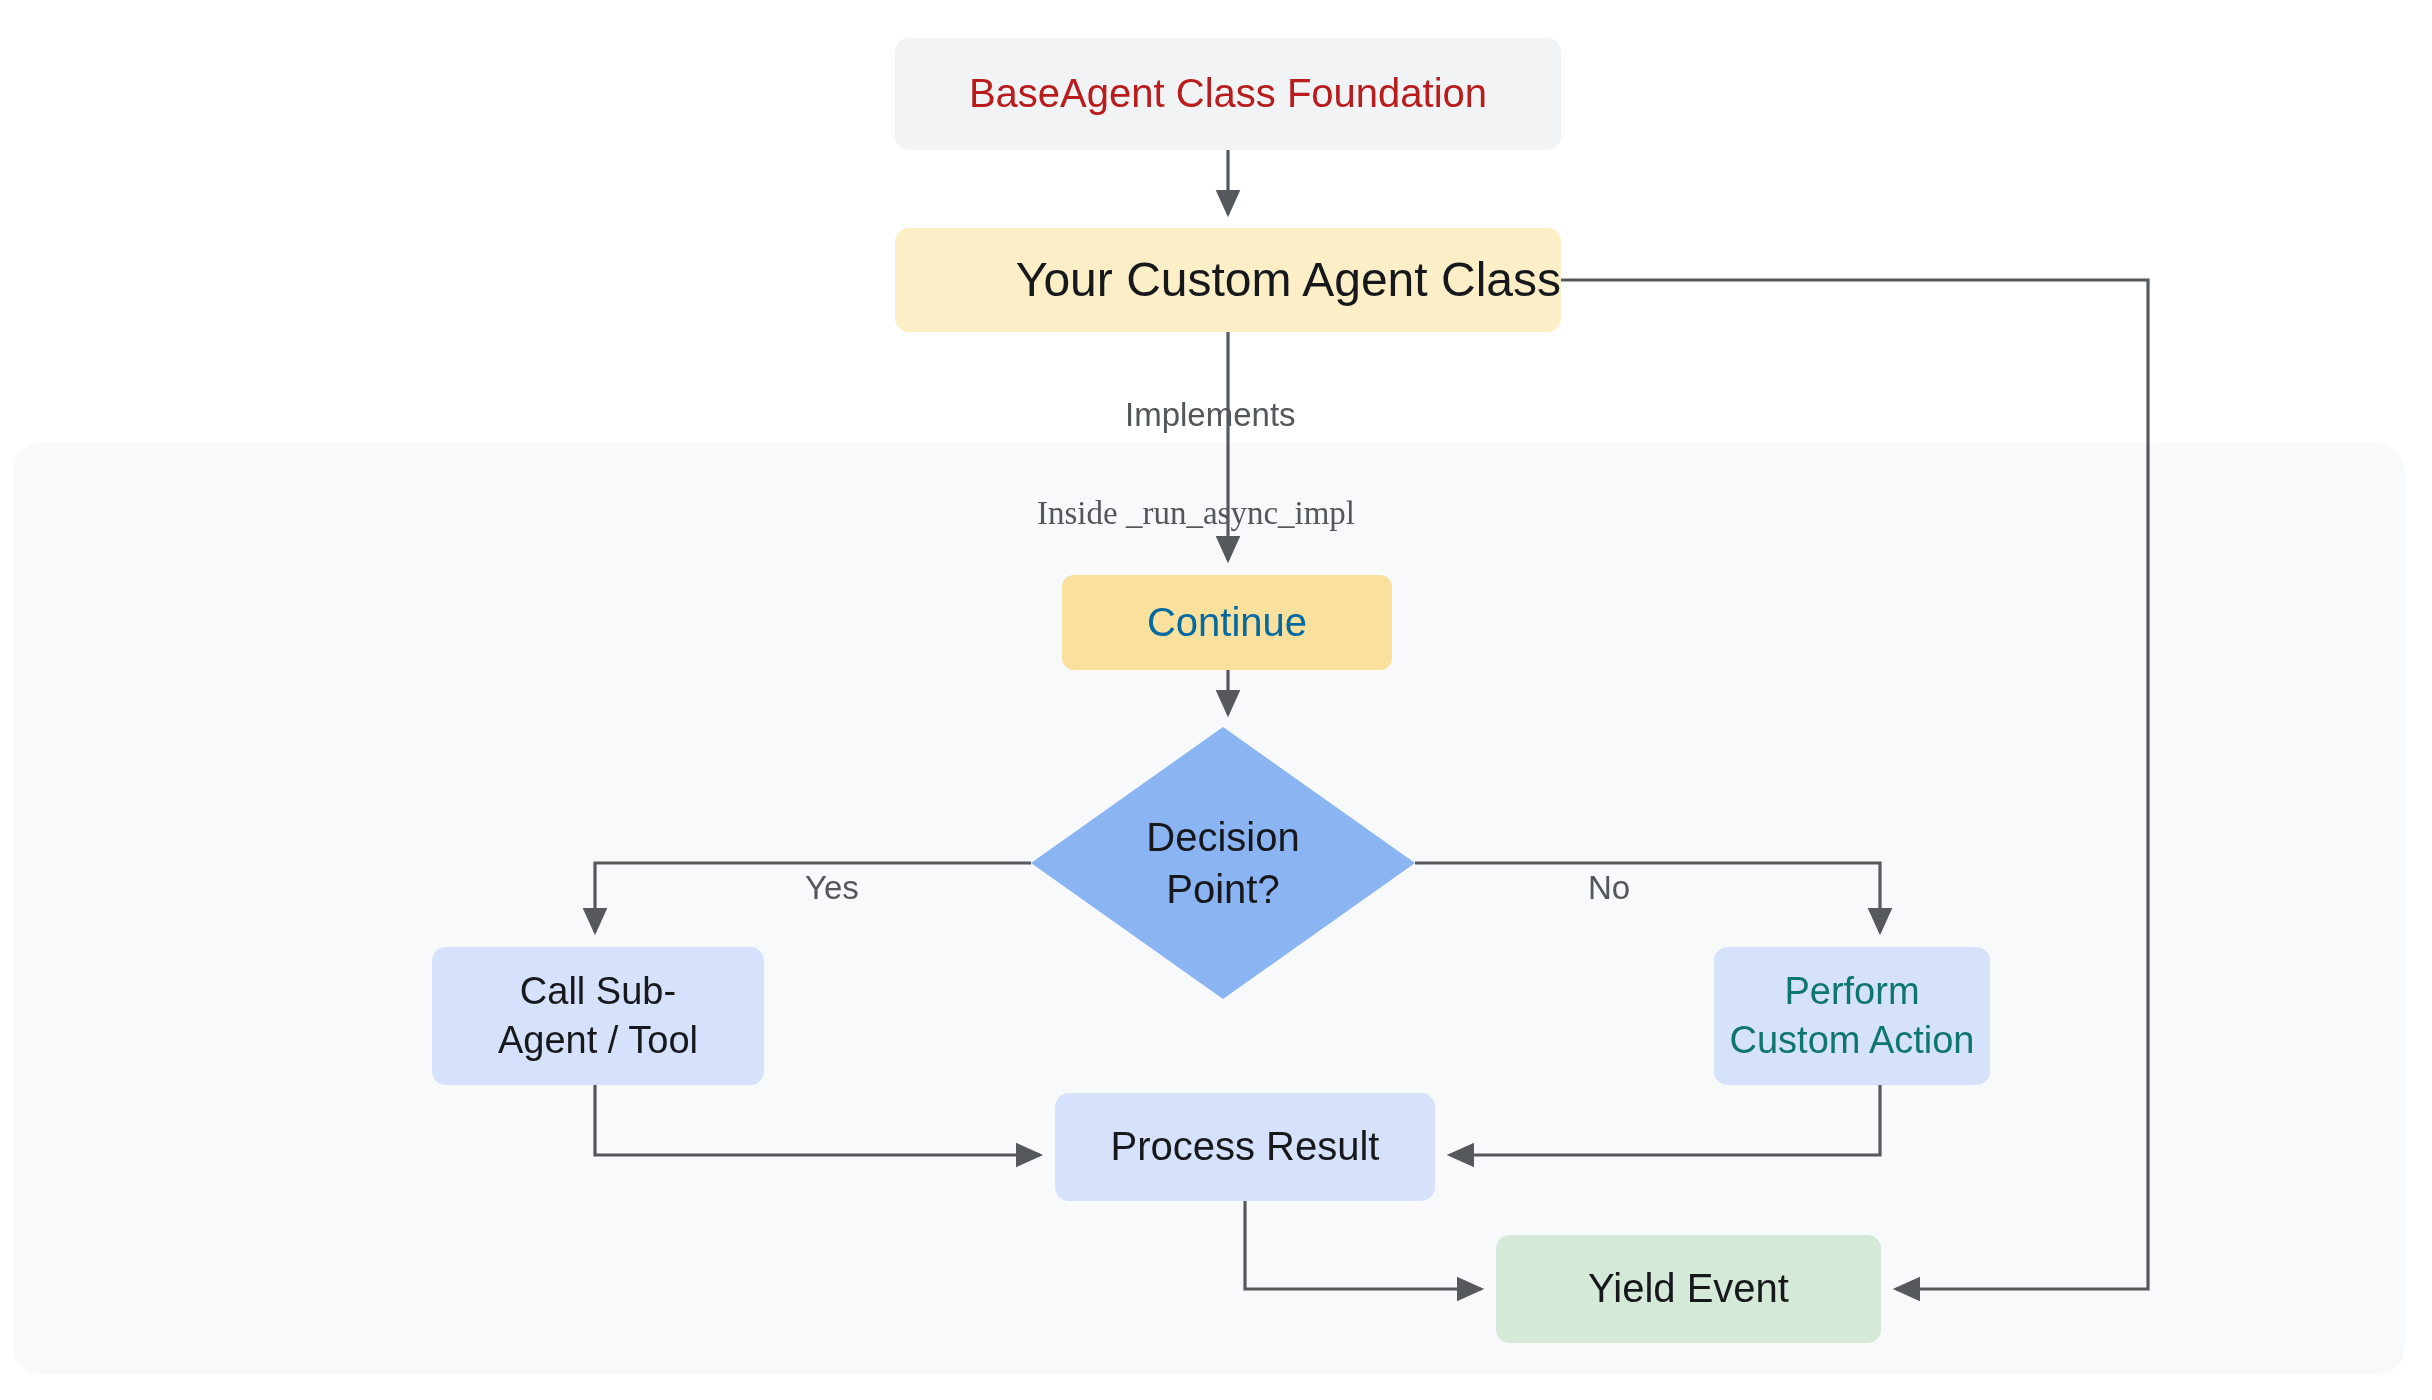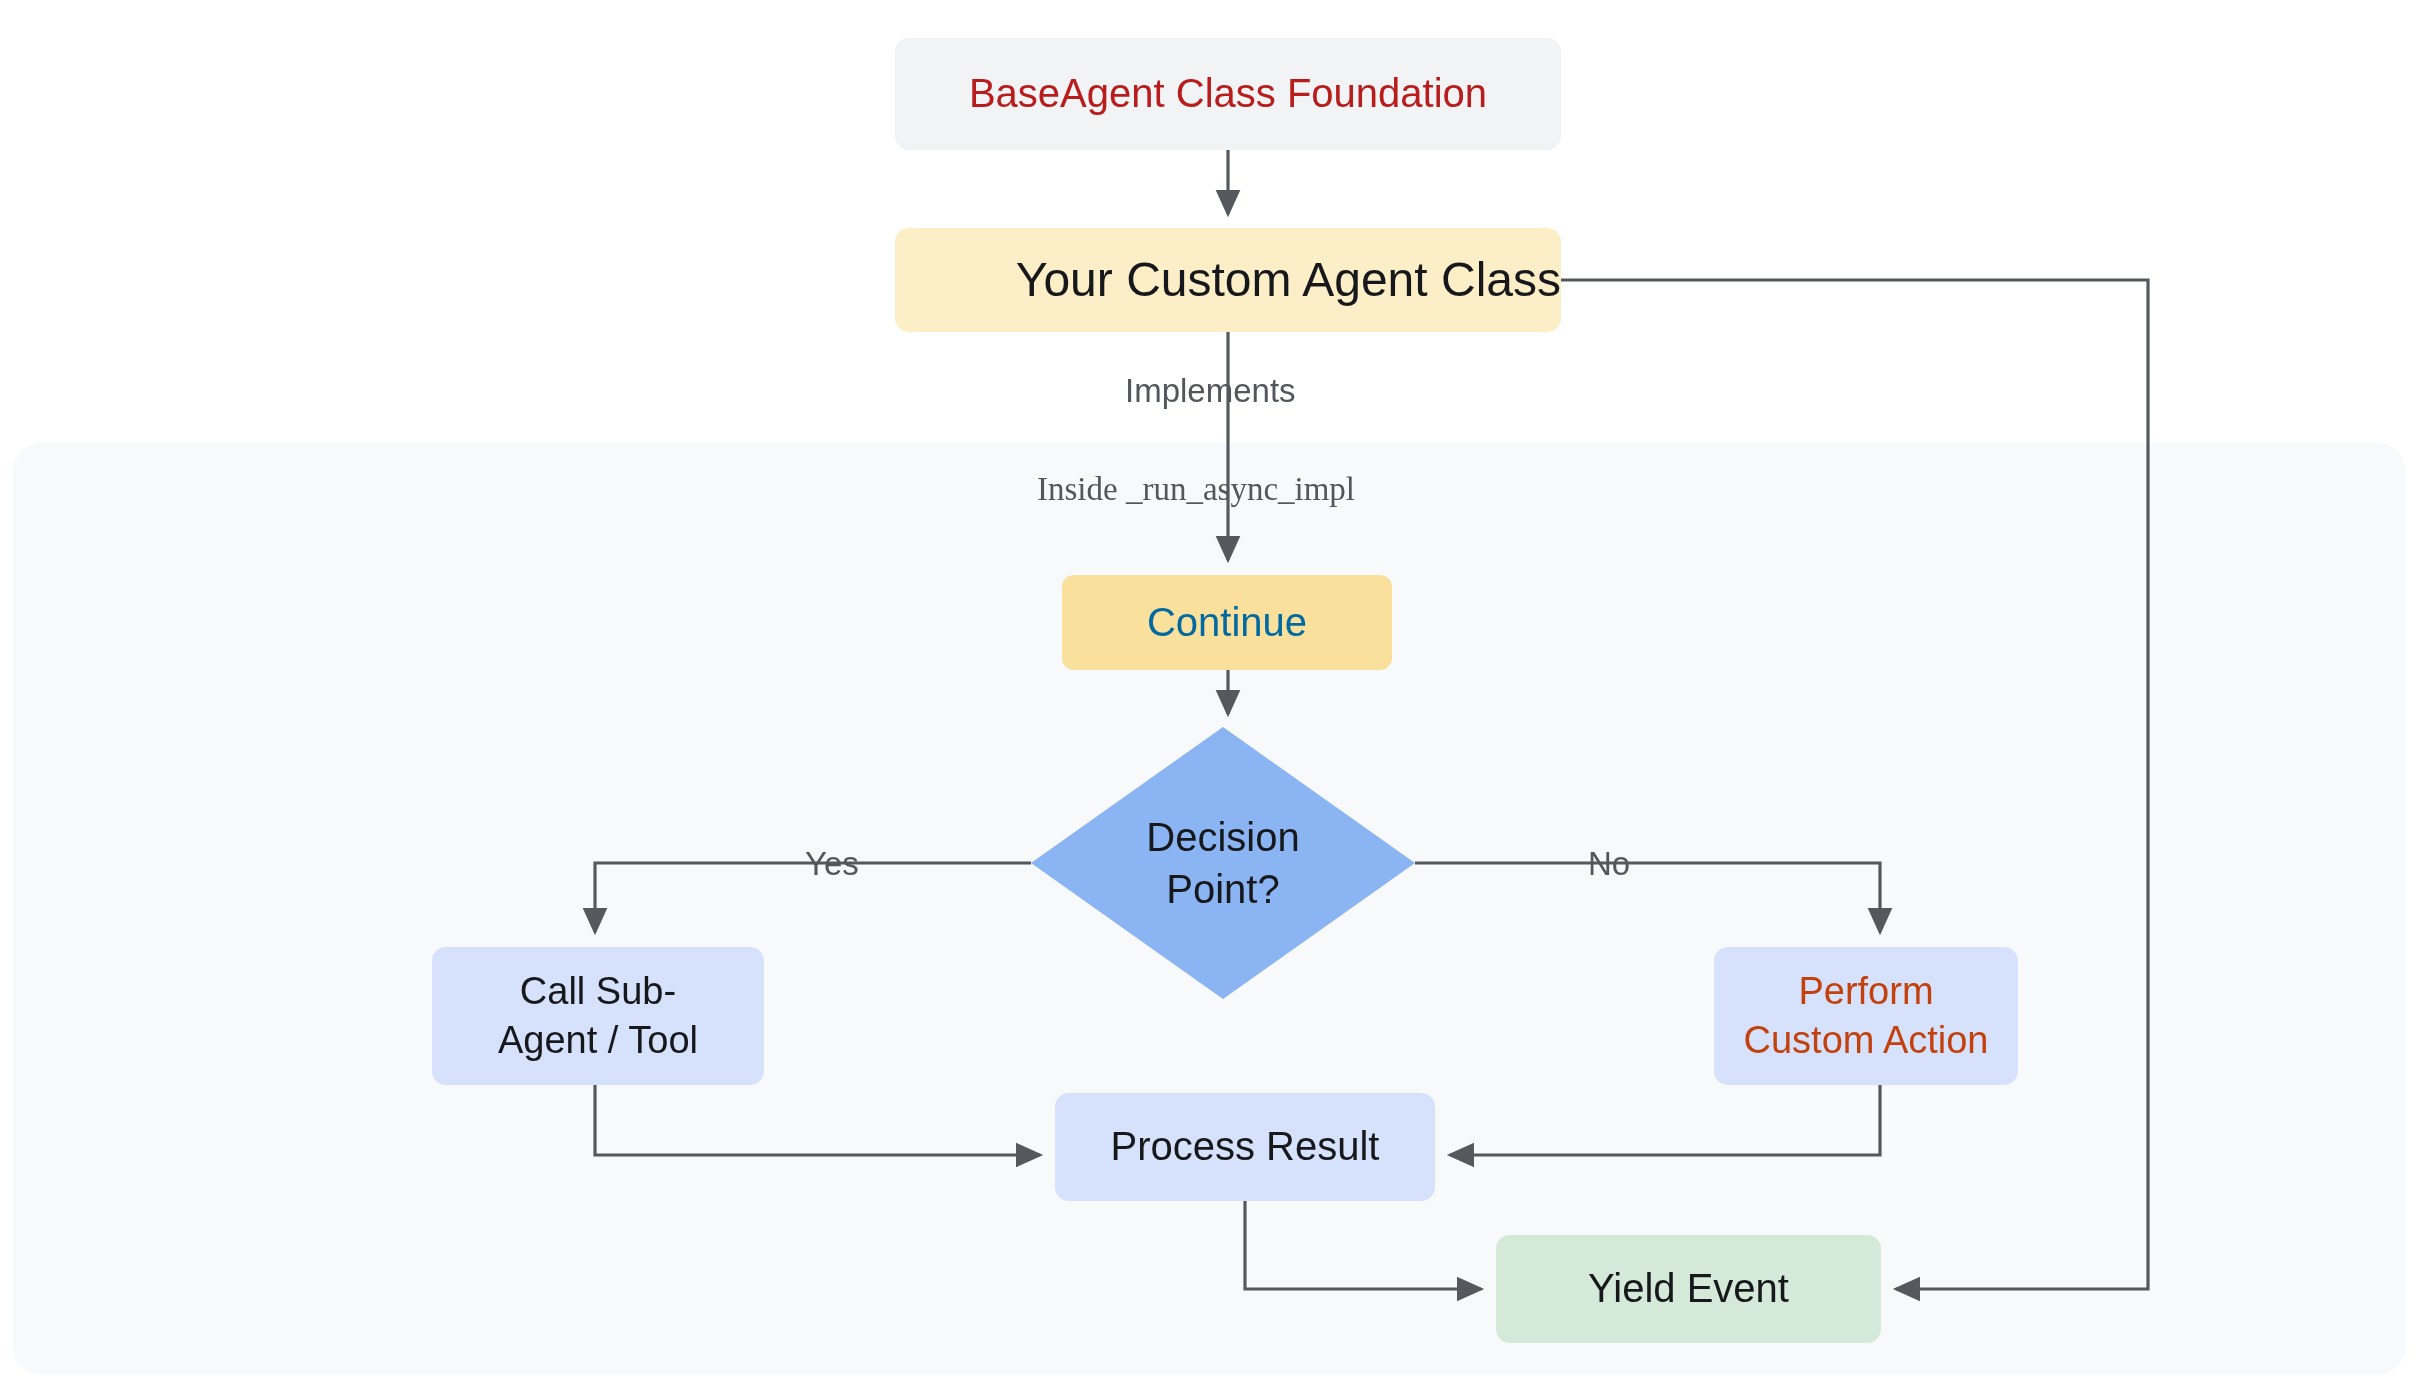--- a/index.html
+++ b/index.html
@@ -69,23 +69,23 @@
   }
   .n-subagent {
     left: 432px; top: 947px;
     width: 332px; height: 138px;
     background: #d6e2fb;
     color: #16181c;
     font-size: 38px;
   }
   .n-perform {
     left: 1714px; top: 947px;
-    width: 304px; height: 138px;
+    width: 276px; height: 138px;
     background: #d6e2fb;
-    color: #c2410c;
+    color: #0f766e;
     font-size: 38px;
   }
   .n-process {
     left: 1055px; top: 1093px;
     width: 380px; height: 108px;
     background: #d6e2fb;
     color: #16181c;
     font-size: 40px;
   }
   .n-yield {
@@ -112,20 +112,21 @@
     color: #16181c;
     line-height: 1.3;
     white-space: pre-line;
   }
   .edge-label {
     position: absolute;
     font-size: 33px;
     color: #52575c;
     background: transparent;
     white-space: nowrap;
+    margin-top: 24px;
   }
   .lbl-implements { left: 1125px; top: 372px; }
   .lbl-inside     { left: 1037px; top: 471px; font-family: Liberation Serif, serif; }
   .lbl-yes        { left: 805px;  top: 845px; }
   .lbl-no         { left: 1588px; top: 845px; }
 </style>
 </head>
 <body>
 
 <div id="canvas">

